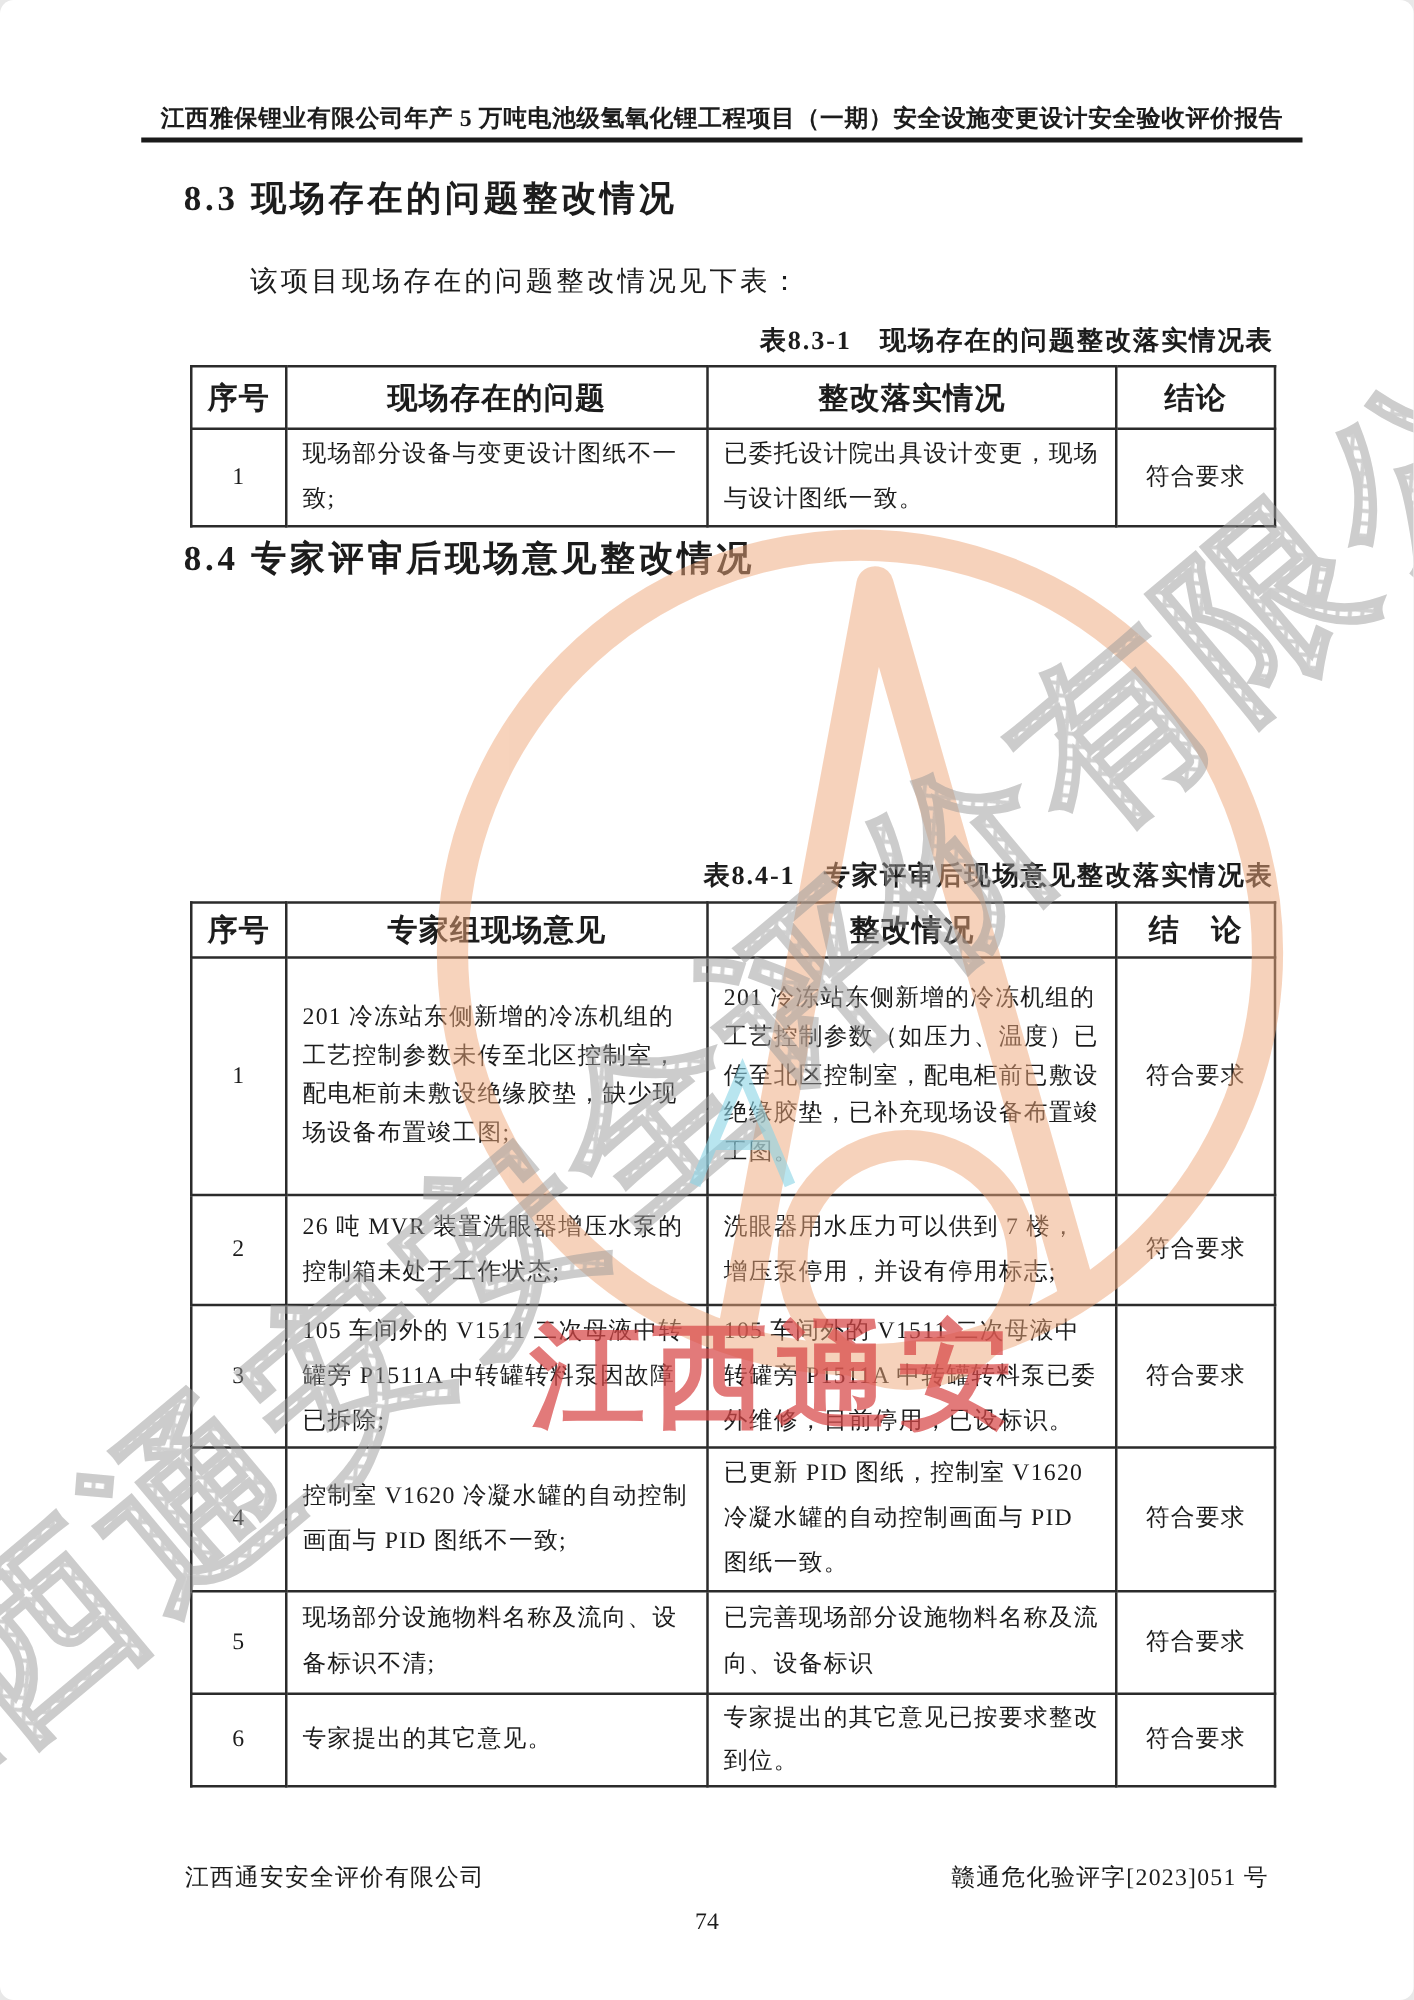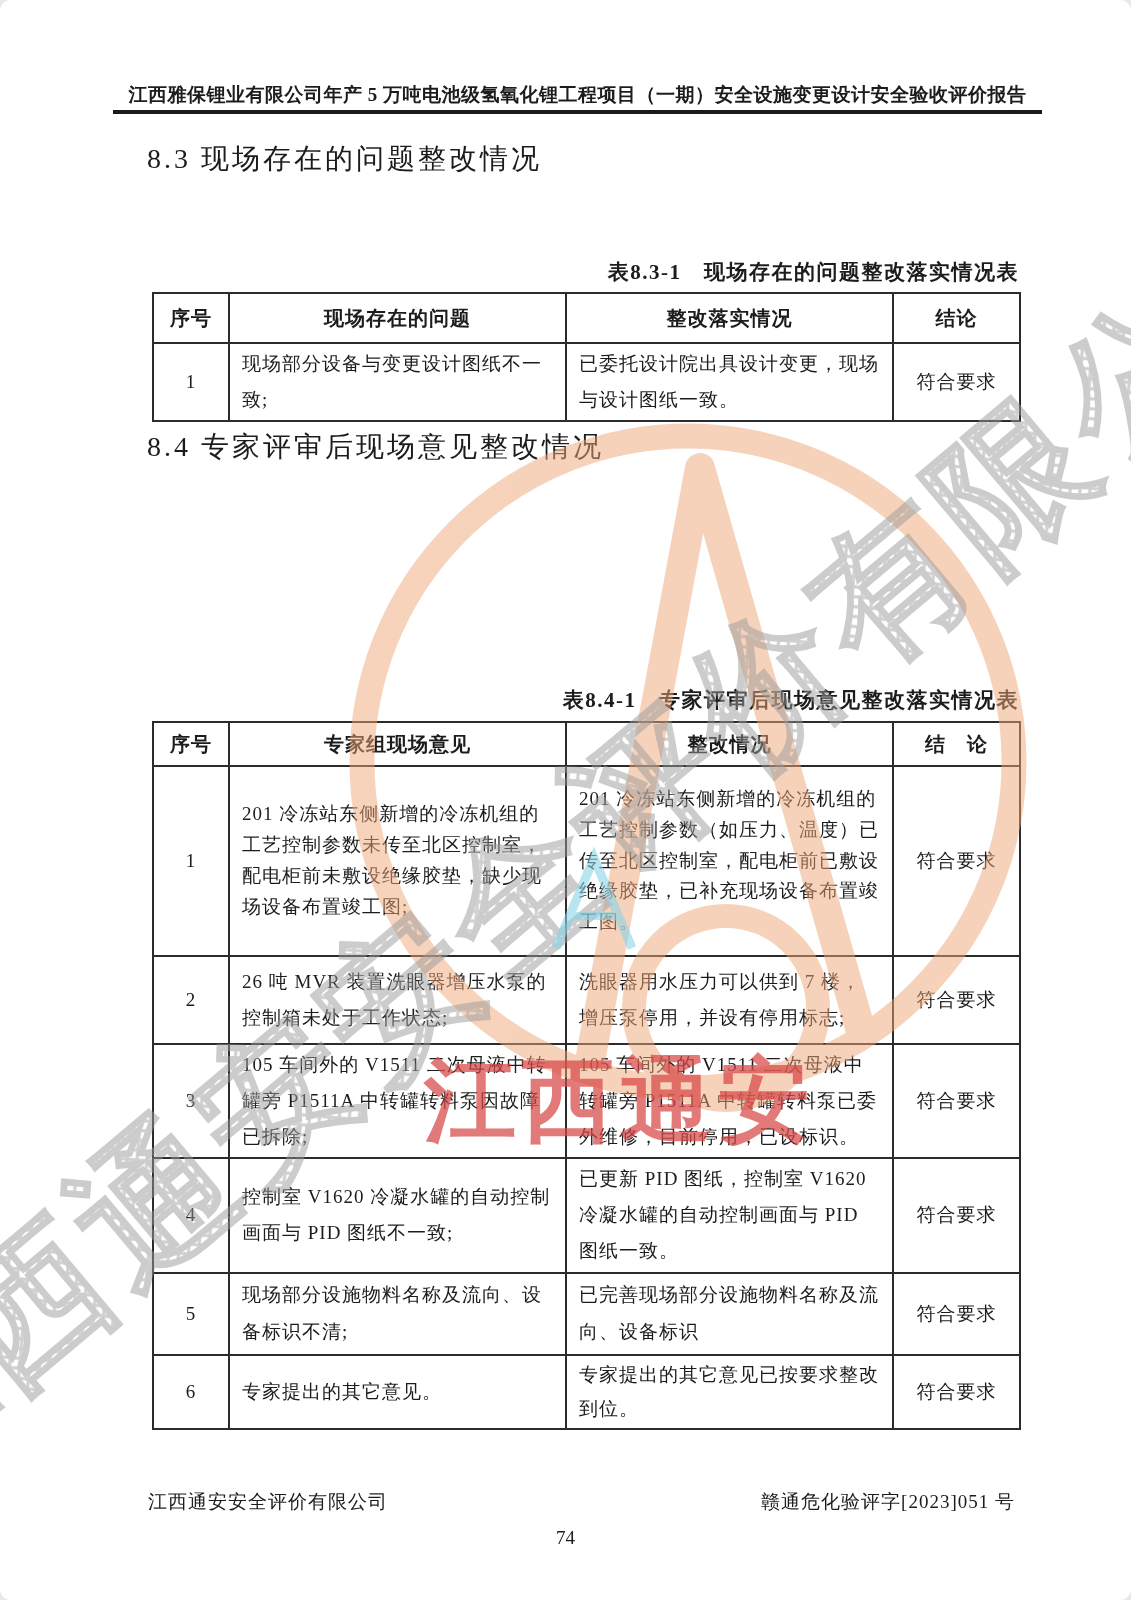--- a/index.html
+++ b/index.html
@@ -9,21 +9,21 @@
     overflow:hidden;margin:0 auto;border-radius:11px;
   }
   
   .header-title{
     position:absolute;left:113px;top:82px;width:929px;text-align:center;
     font-size:19px;font-weight:bold;letter-spacing:0.5px;white-space:nowrap;
   }
   .header-rule{position:absolute;left:113px;top:110px;width:929px;height:4px;background:#1a1a1a;}
   
   .sec-heading{
-    position:absolute;left:147px;font-size:28px;font-weight:normal;letter-spacing:3px;
+    position:absolute;left:147px;font-size:28px;font-weight:bold;letter-spacing:3px;
     font-family:"Liberation Serif","DejaVu Serif",serif;white-space:nowrap;
   }
   #h83{top:140px;}
   #h84{top:428px;}
   .intro{
     position:absolute;left:200px;top:210px;font-size:22px;letter-spacing:2.5px;white-space:nowrap;
   }
   .para84{
     position:absolute;left:145px;top:482px;width:880px;
     font-size:23px;letter-spacing:3.2px;line-height:53px;
@@ -36,21 +36,21 @@
   #cap83{top:258px;}
   #cap84{top:686px;}
   
   table.doc{
     position:absolute;left:152px;border-collapse:collapse;table-layout:fixed;
     width:867px;font-size:19px;
   }
   #table83{top:292px;}
   #table84{top:721px;}
   table.doc th,table.doc td{border:2px solid #2b2b2b;vertical-align:middle;}
-  table.doc th{font-size:20px;font-weight:bold;text-align:center;padding:2px;letter-spacing:1px;}
+  table.doc th{font-size:24px;font-weight:bold;text-align:center;padding:2px;letter-spacing:1px;}
   table.doc td{padding:2px 12px;line-height:1.9;letter-spacing:1px;}
   table.doc td.c{text-align:center;padding:2px 4px;}
   #table83 tr.hd th{height:44px;}
   #table83 tr.r td{height:72px;}
   #table84 tr.hd th{height:38px;}
   #table84 tr.r1 td{height:184px;line-height:1.62;}
   #table84 tr.r2 td{height:82px;}
   #table84 tr.r3 td{height:102px;margin-top:25px;}
   #table84 tr.r4 td{height:106px;}
   #table84 tr.r5 td{height:76px;}
@@ -65,20 +65,21 @@
 </style>
 </head>
 <body>
 
 <div id="page">
 
   <div class="header-title">江西雅保锂业有限公司年产 5 万吨电池级氢氧化锂工程项目（一期）安全设施变更设计安全验收评价报告</div>
   <div class="header-rule"></div>
 
   <div id="h83" class="sec-heading">8.3 现场存在的问题整改情况</div>
+  <div class="intro">该项目现场存在的问题整改情况见下表：</div>
   <div id="cap83" class="tbl-caption">表8.3-1　现场存在的问题整改落实情况表</div>
 
   <table id="table83" class="doc">
     <colgroup>
         <col style="width:76px">
         <col style="width:337px">
         <col style="width:327px">
         <col style="width:127px">
       </colgroup>
     <tbody>

